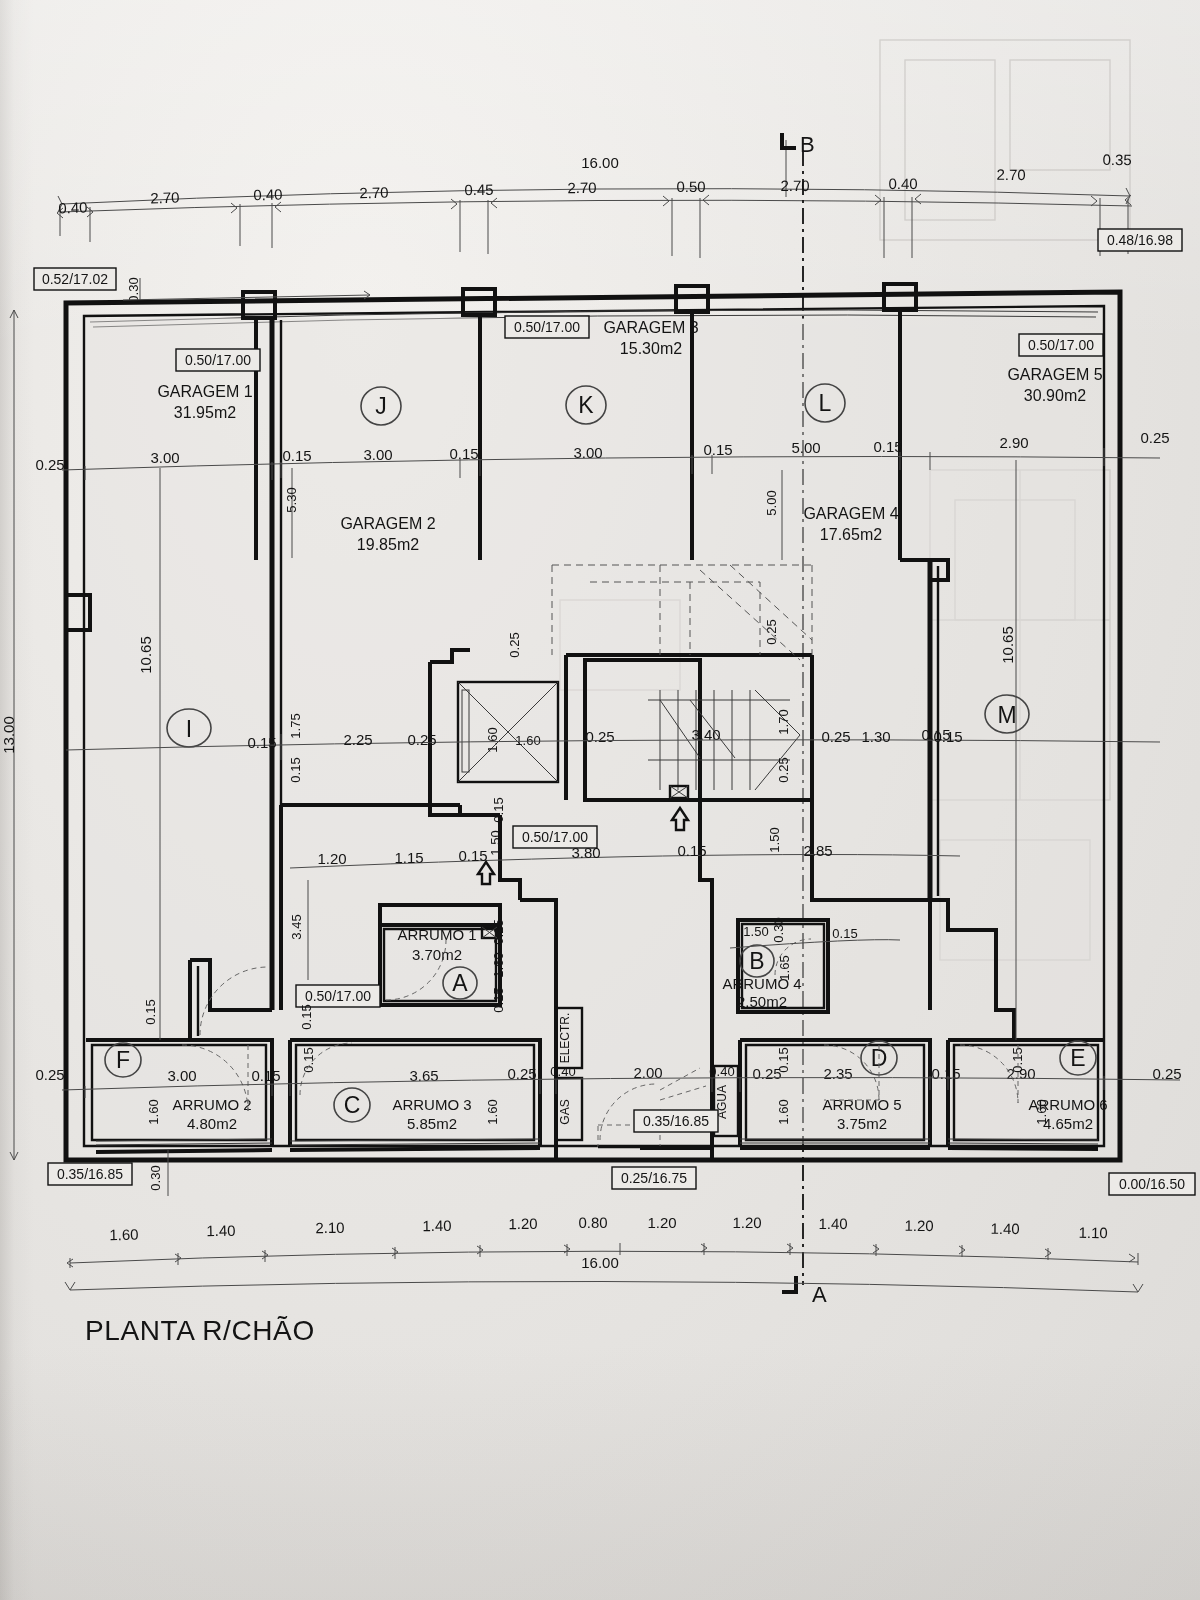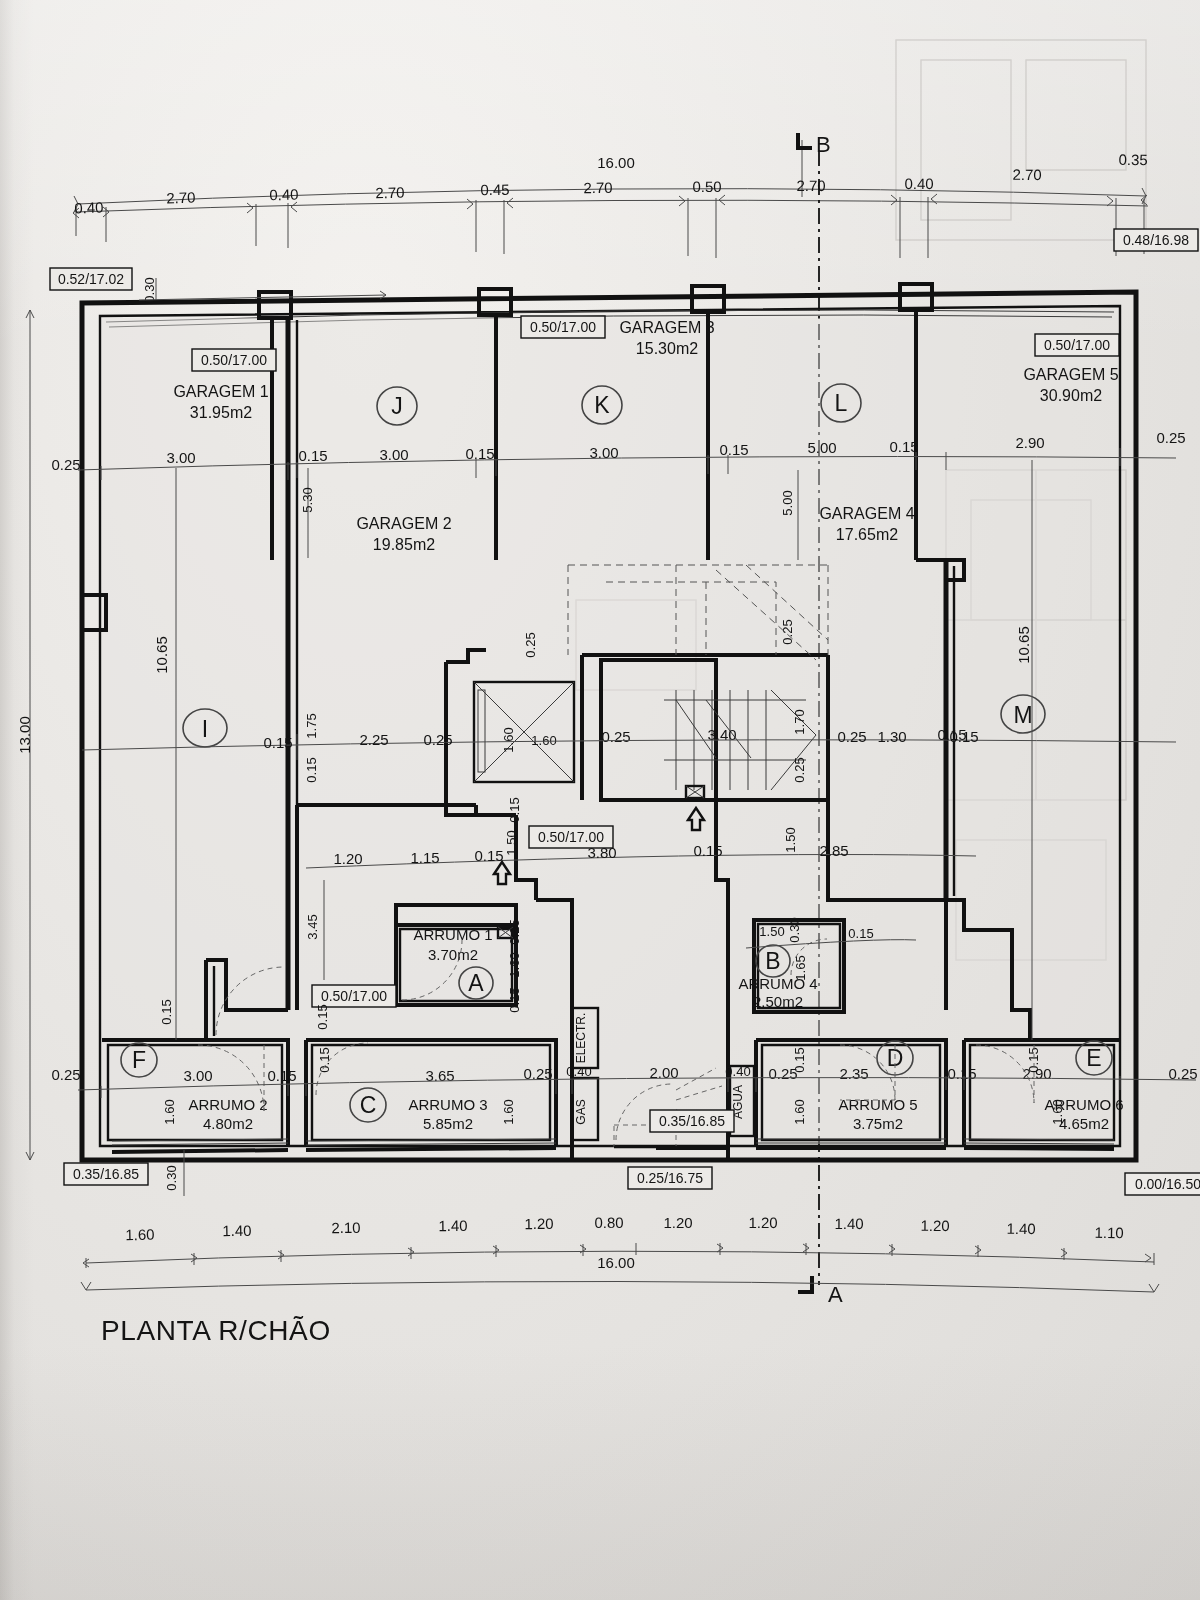--- a/index.html
+++ b/index.html
@@ -20,21 +20,21 @@
   }
   #paper:before{
     content:"";position:absolute;inset:0;
     background:linear-gradient(90deg, rgba(120,115,110,.22) 0px, rgba(120,115,110,.05) 14px, rgba(0,0,0,0) 34px);
   }
   #paper:after{
     content:"";position:absolute;inset:0;
     background:linear-gradient(180deg, rgba(255,255,255,.28), rgba(0,0,0,0) 22%),
                linear-gradient(0deg, rgba(140,135,130,.16), rgba(0,0,0,0) 16%);
   }
-  #sheet{position:absolute;inset:0;margin-left:16px;}
+  #sheet{position:absolute;inset:0;}
   svg{position:absolute;left:0;top:0;}
   text{font-family:"Liberation Sans", sans-serif;fill:#141414;}
   .dim{font-size:15px;}
   .dimS{font-size:13px;}
   .room{font-size:16px;}
   .roomS{font-size:15px;}
   .lvl{font-size:14px;}
   .mk{font-size:23px;}
   .ttl{font-size:28px;letter-spacing:.6px;}
   .sec{font-size:22px;}

